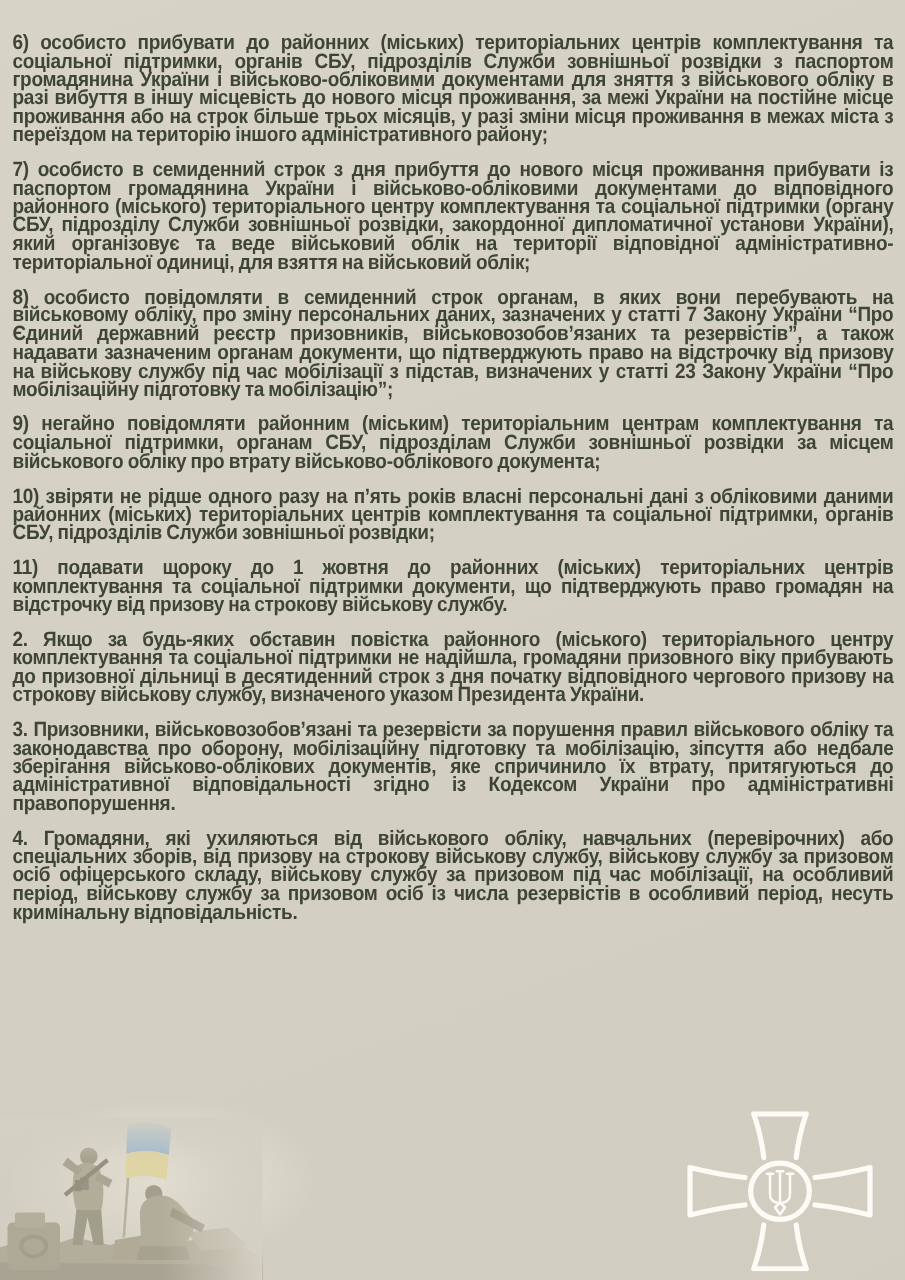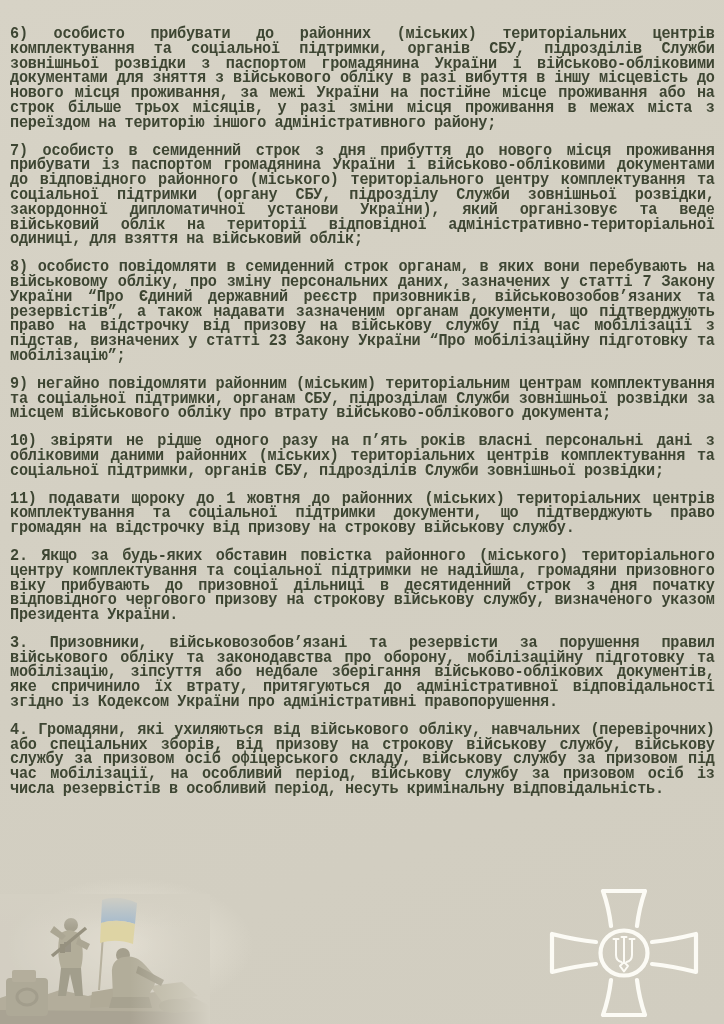--- a/index.html
+++ b/index.html
@@ -6,21 +6,20 @@
   body{
     width:724px;height:1024px;
     position:relative;
     overflow:hidden;
     background:#d4d0c3;
     font-family:"Liberation Sans","DejaVu Sans",sans-serif;
   }
   .page{
     position:absolute;inset:0;
     background:linear-gradient(160deg,#d7d3c6 0%,#d3cfc2 55%,#d1cdc0 100%);
-    font-family:Liberation Mono, monospace;
   }
   .doc-text{
     position:absolute;
     left:10px;top:27px;
     width:766px;
     transform:scaleX(0.92);
     transform-origin:0 0;
     color:#3e4633;
     font-size:16.5px;
     line-height:14.8px;

